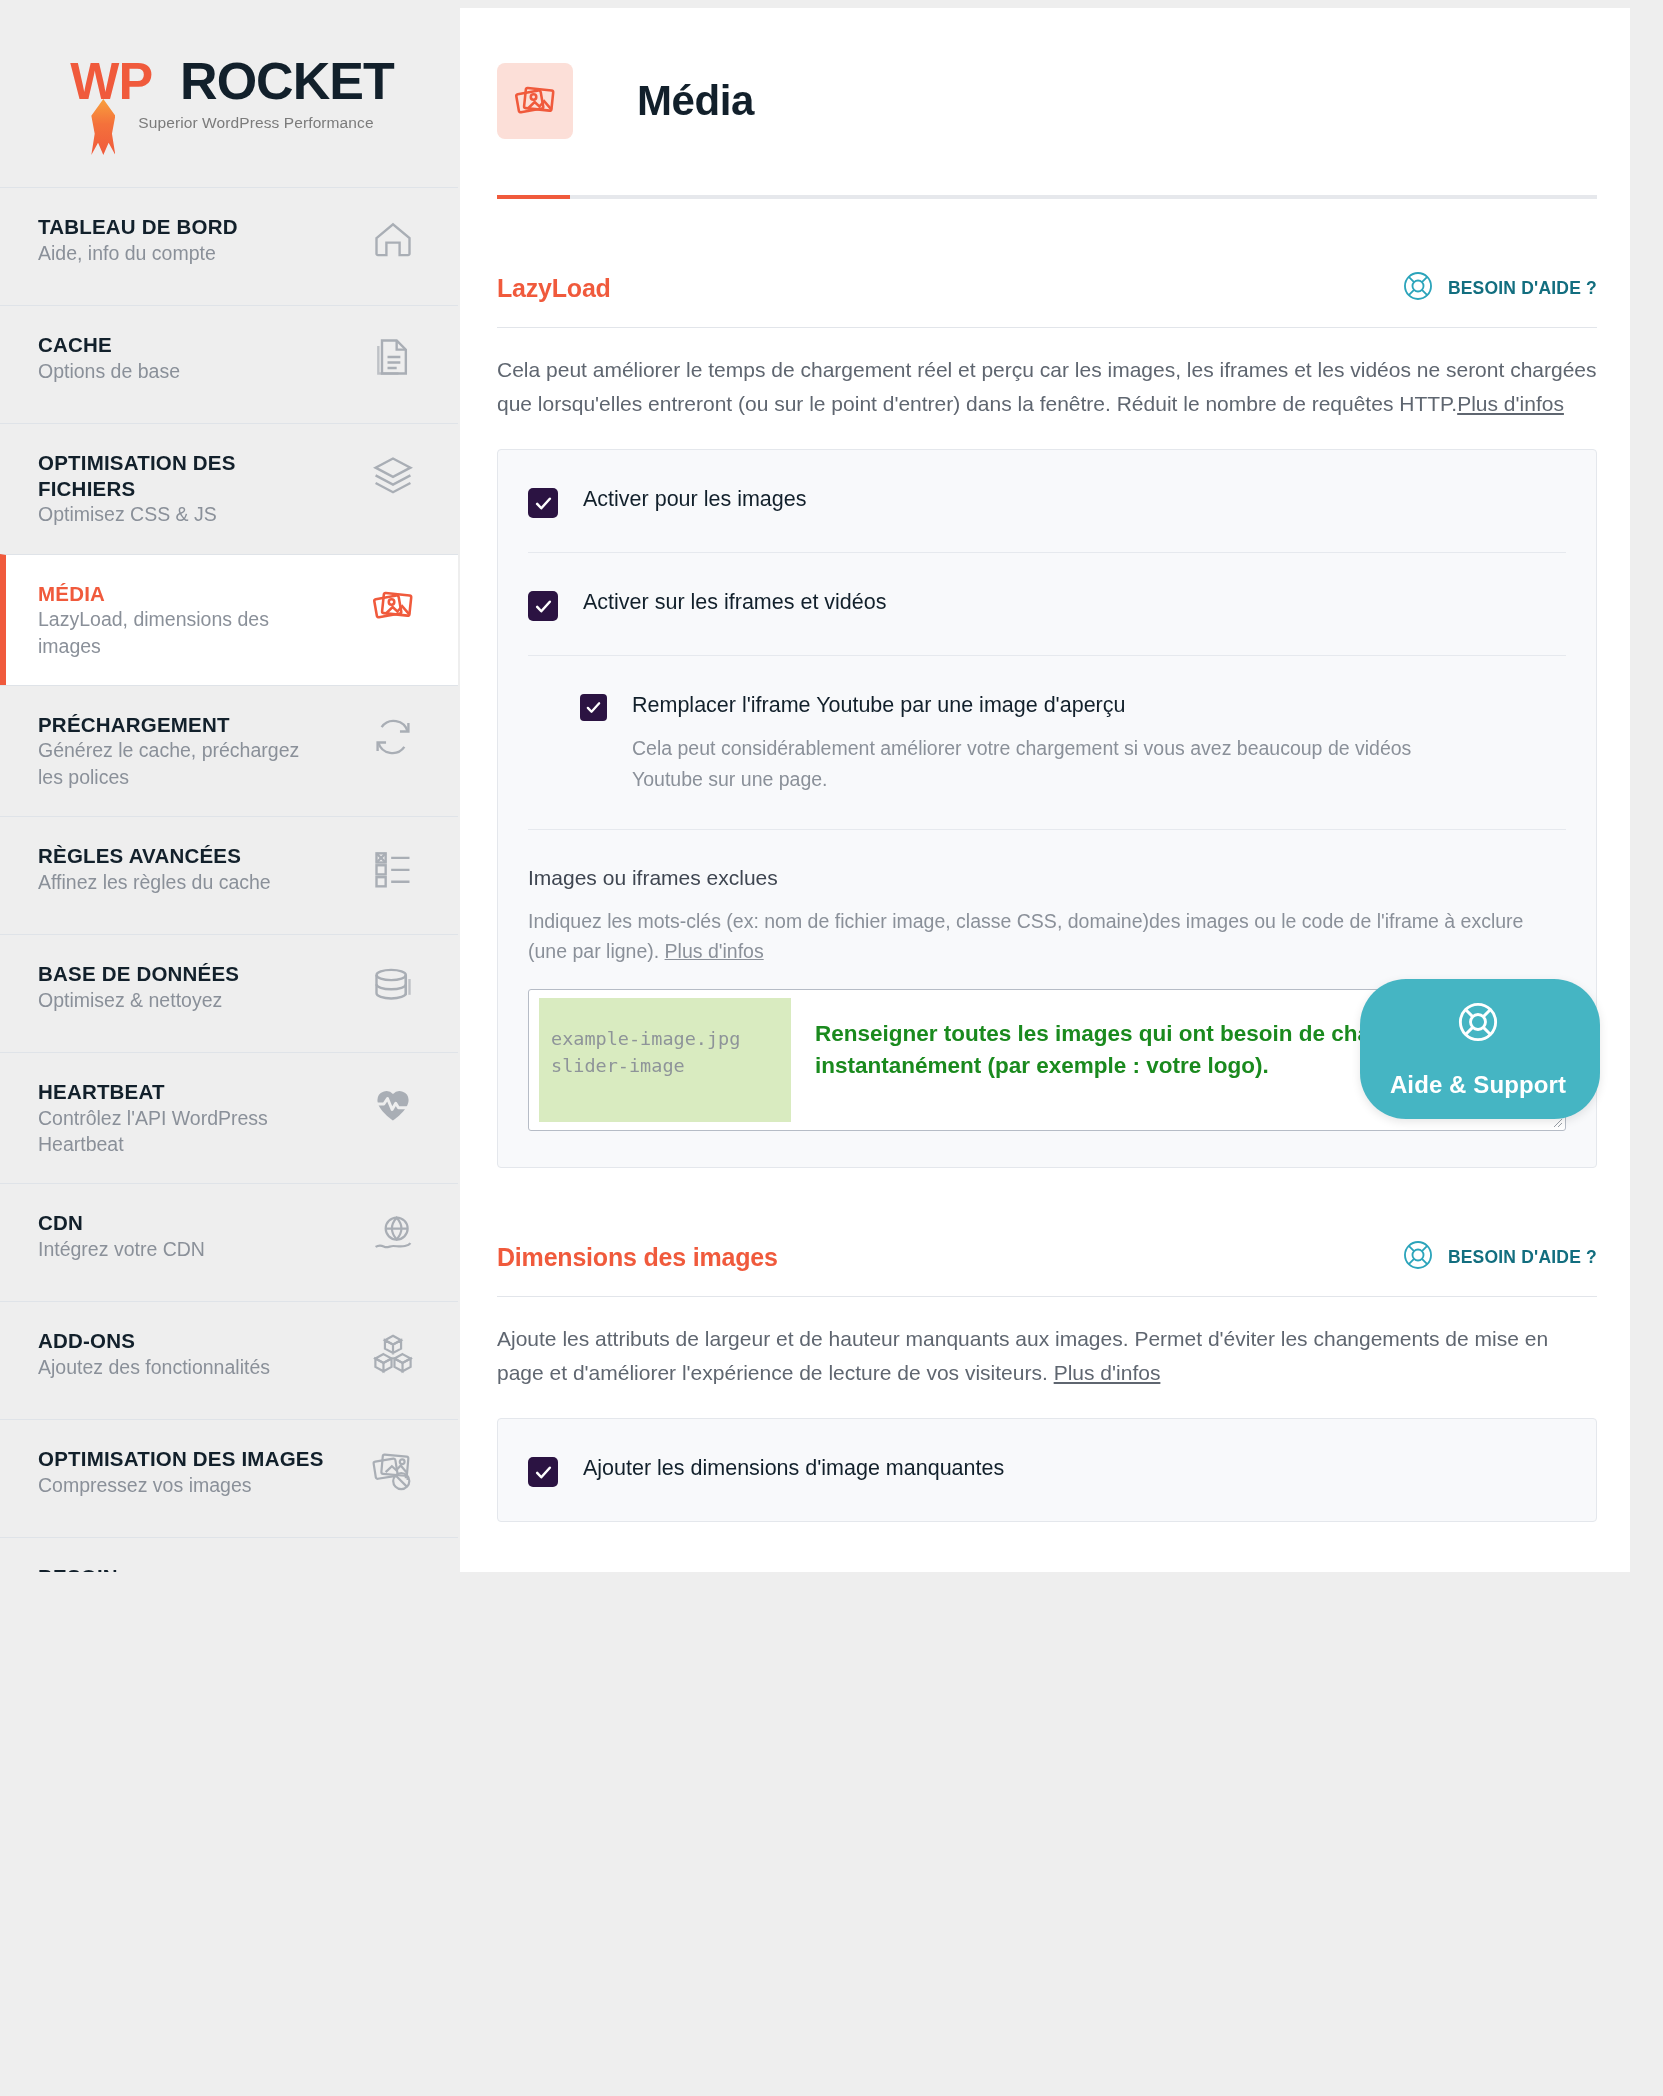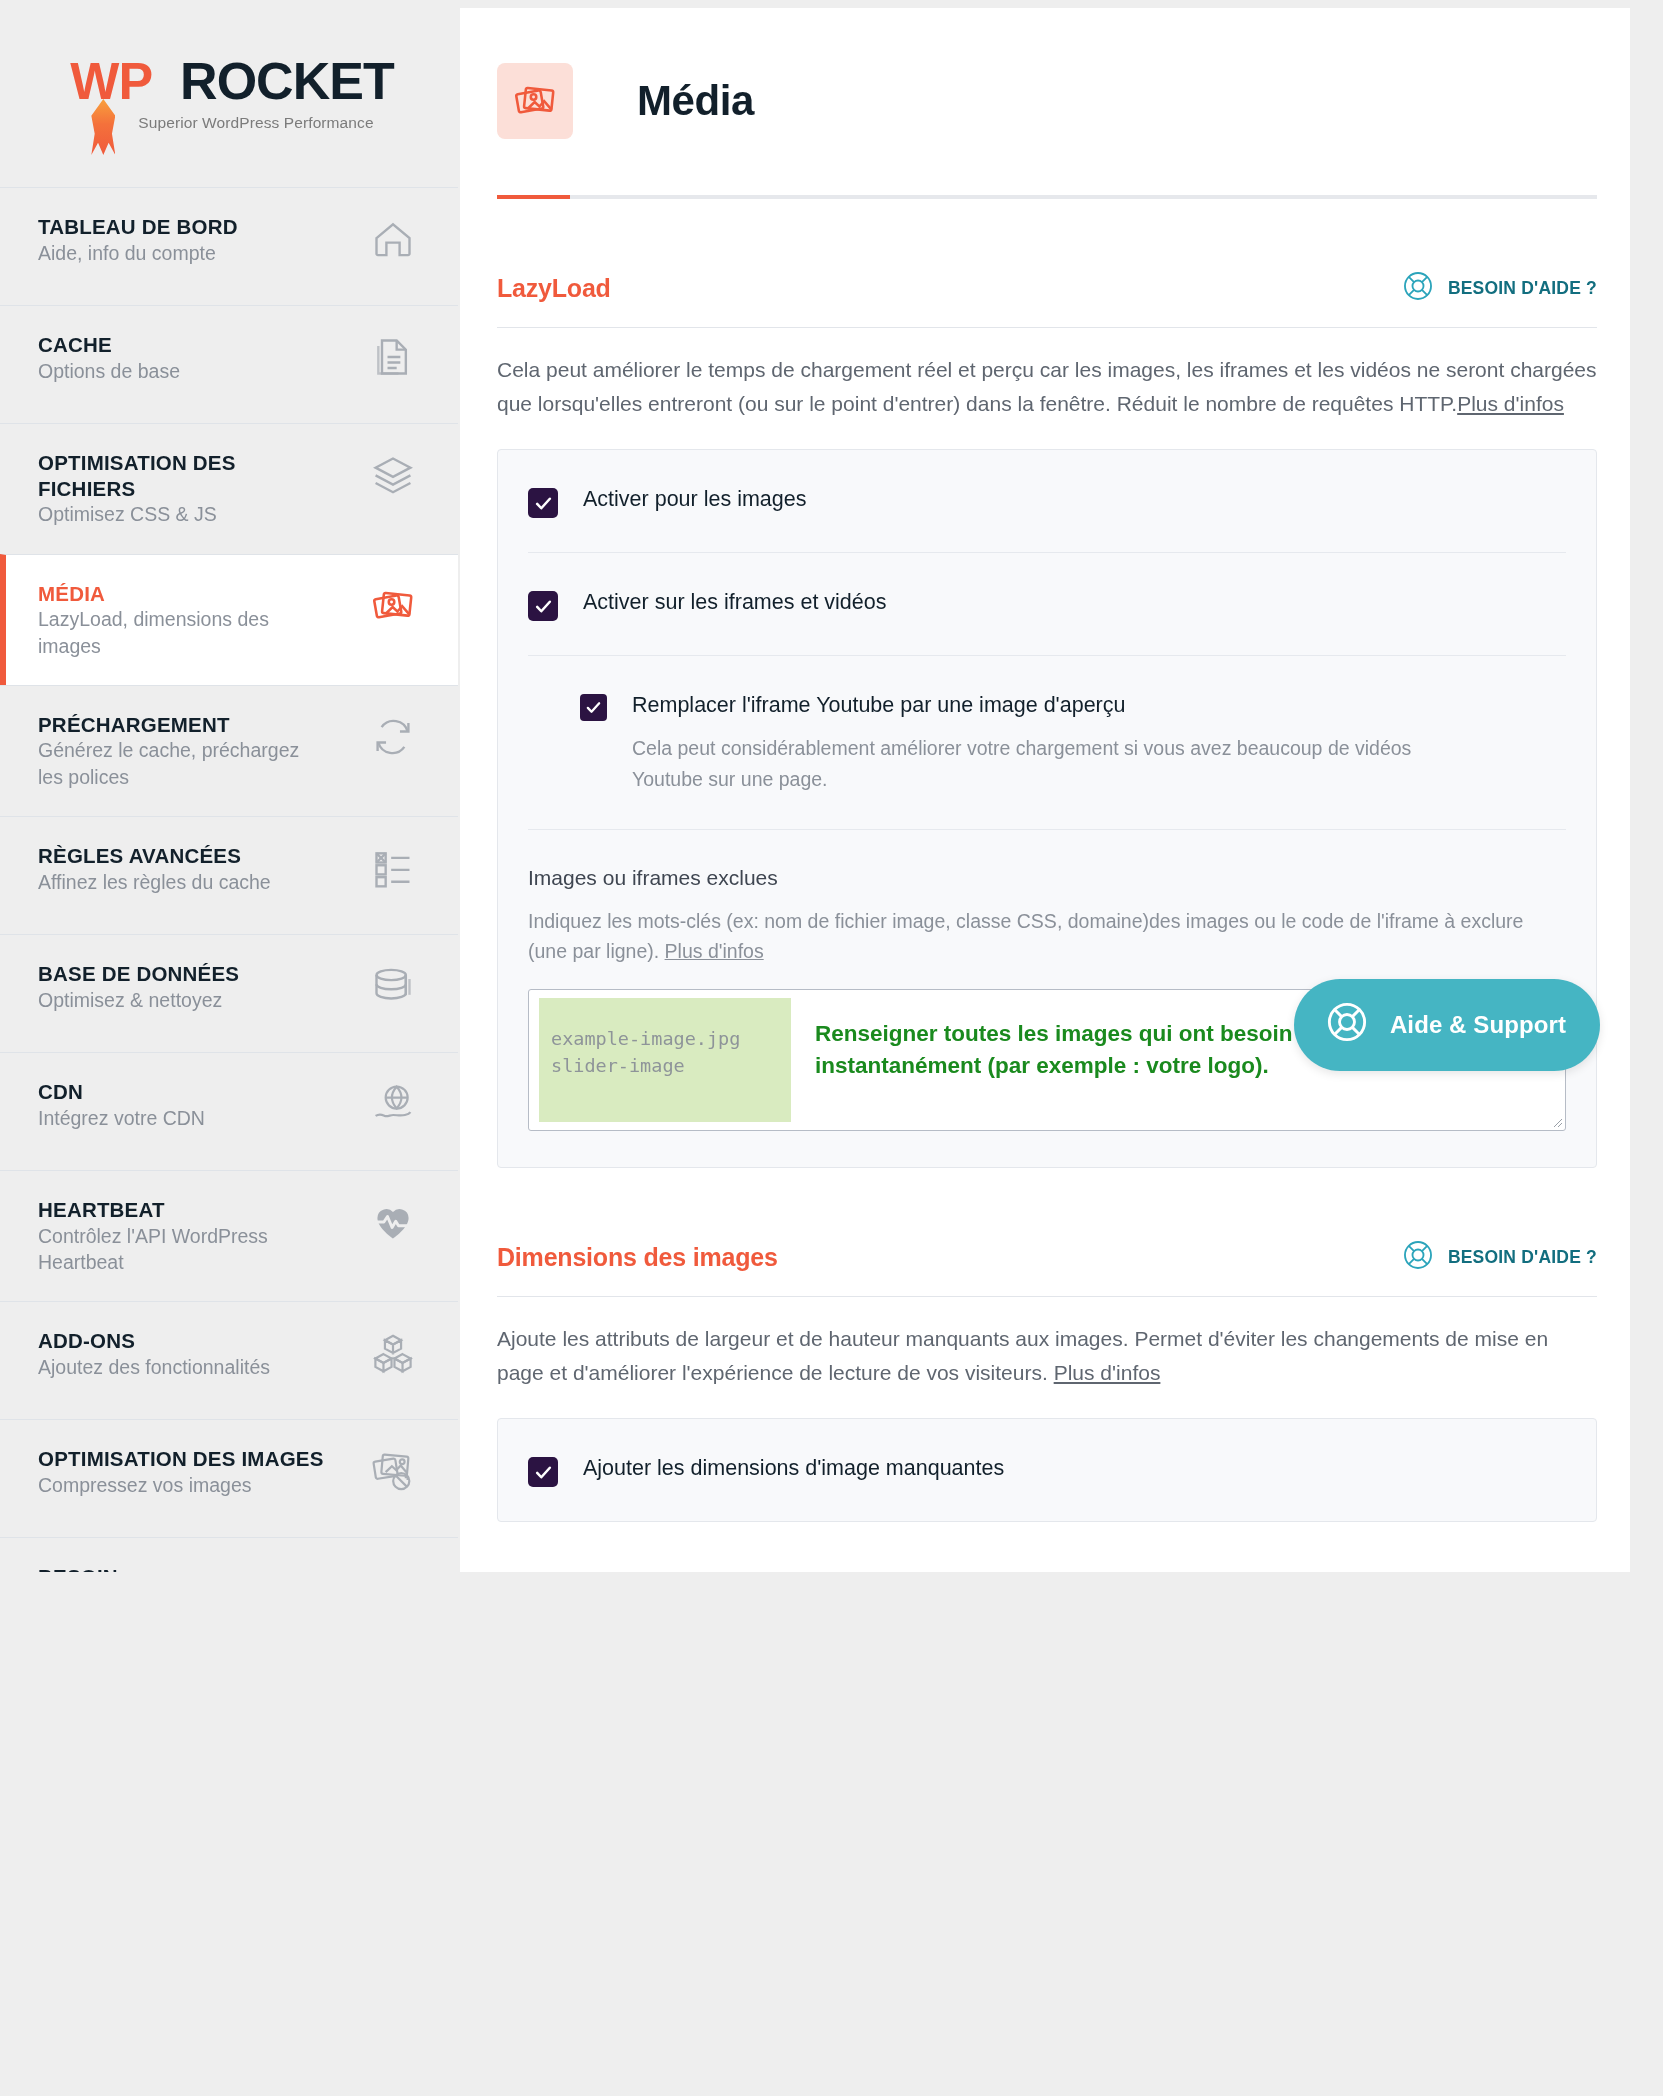--- a/index.html
+++ b/index.html
@@ -344,20 +344,21 @@
     display: flex;
     align-items: center;
     gap: 20px;
     background: #45b5c3;
     color: #ffffff;
     border-radius: 46px;
     padding: 20px 34px 20px 30px;
     box-shadow: 0 3px 10px rgba(0,0,0,0.10);
     cursor: pointer;
     z-index: 50;
+    flex-direction: column;
   }
   .support-fab svg { width: 46px; height: 46px; }
   .support-fab span {
     font-size: 24px;
     font-weight: 700;
     letter-spacing: 0.1px;
     white-space: nowrap;
   }
 </style>
 </head>
@@ -478,41 +479,41 @@
               <path d="M3 6v5c0 1.5 3.6 2.8 8 2.8s8-1.3 8-2.8V6"></path>
               <path d="M3 11v5c0 1.5 3.6 2.8 8 2.8s8-1.3 8-2.8v-5"></path>
               <path d="M19 6v11" opacity=".9"></path>
               <path d="M21 8.2v8.6" opacity=".7"></path>
             </svg>
         </span>
       </div>
 
       <div class="nav-item">
         <div class="nav-text">
+          <div class="nav-title">HEARTBEAT</div>
+          <div class="nav-sub">Contrôlez l'API WordPress Heartbeat</div>
+        </div>
+        <span class="nav-icon">
+          <svg viewBox="0 0 24 24" fill="currentColor">
+              <path d="M12 21s-8.5-5.6-8.5-11.2A4.9 4.9 0 0 1 12 6.6a4.9 4.9 0 0 1 8.5 3.2C20.5 15.4 12 21 12 21z"></path>
+              <path d="M2 12h5l2-3 2.5 6 2-3.4 1.5 2.4H22" fill="none" stroke="#eeeeee" stroke-width="1.6" stroke-linejoin="round"></path>
+            </svg>
+        </span>
+      </div>
+
+      <div class="nav-item">
+        <div class="nav-text">
           <div class="nav-title">CDN</div>
           <div class="nav-sub">Intégrez votre CDN</div>
         </div>
         <span class="nav-icon">
           <svg viewBox="0 0 24 24" fill="none" stroke="currentColor" stroke-width="1.2">
               <circle cx="14" cy="8.5" r="6"></circle>
               <path d="M8 8.5h12M14 2.6c1.8 2 2.6 3.9 2.6 5.9s-.8 3.9-2.6 5.9c-1.8-2-2.6-3.9-2.6-5.9s.8-3.9 2.6-5.9z"></path>
               <path d="M2.5 18.5c2.4-1.6 3.6-.6 5 0 1.4.6 3-.5 4.6-.5 2 0 4 .6 6.4 0 1.6-.4 2.6-1 3-1.6"></path>
-            </svg>
-        </span>
-      </div>
-
-      <div class="nav-item">
-        <div class="nav-text">
-          <div class="nav-title">HEARTBEAT</div>
-          <div class="nav-sub">Contrôlez l'API WordPress Heartbeat</div>
-        </div>
-        <span class="nav-icon">
-          <svg viewBox="0 0 24 24" fill="currentColor">
-              <path d="M12 21s-8.5-5.6-8.5-11.2A4.9 4.9 0 0 1 12 6.6a4.9 4.9 0 0 1 8.5 3.2C20.5 15.4 12 21 12 21z"></path>
-              <path d="M2 12h5l2-3 2.5 6 2-3.4 1.5 2.4H22" fill="none" stroke="#eeeeee" stroke-width="1.6" stroke-linejoin="round"></path>
             </svg>
         </span>
       </div>
 
       <div class="nav-item">
         <div class="nav-text">
           <div class="nav-title">ADD-ONS</div>
           <div class="nav-sub">Ajoutez des fonctionnalités</div>
         </div>
         <span class="nav-icon">

